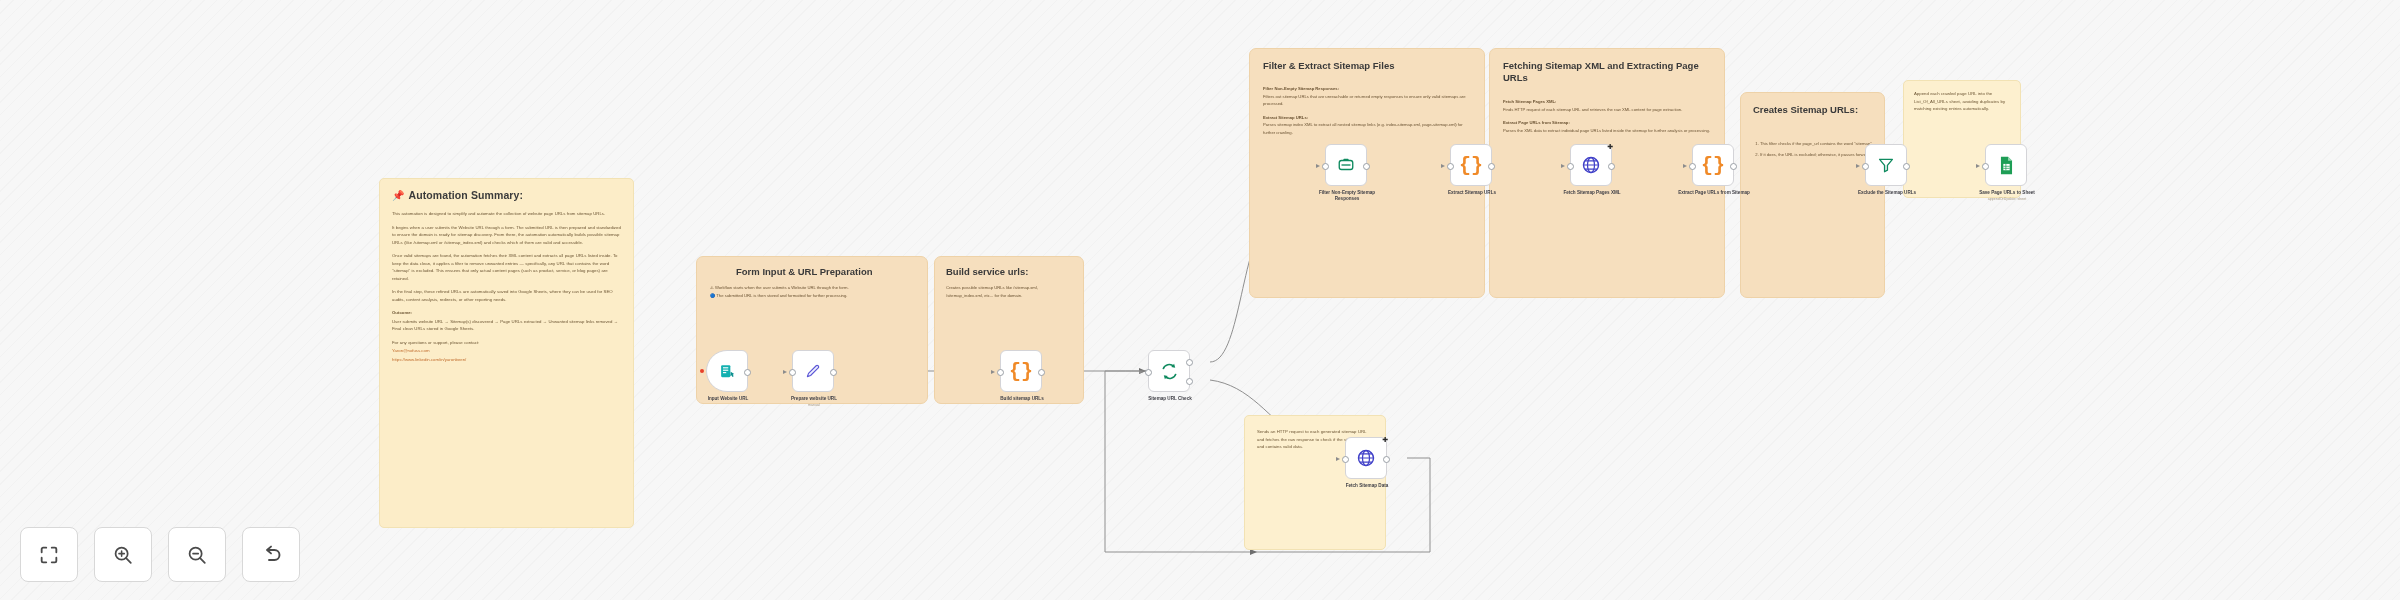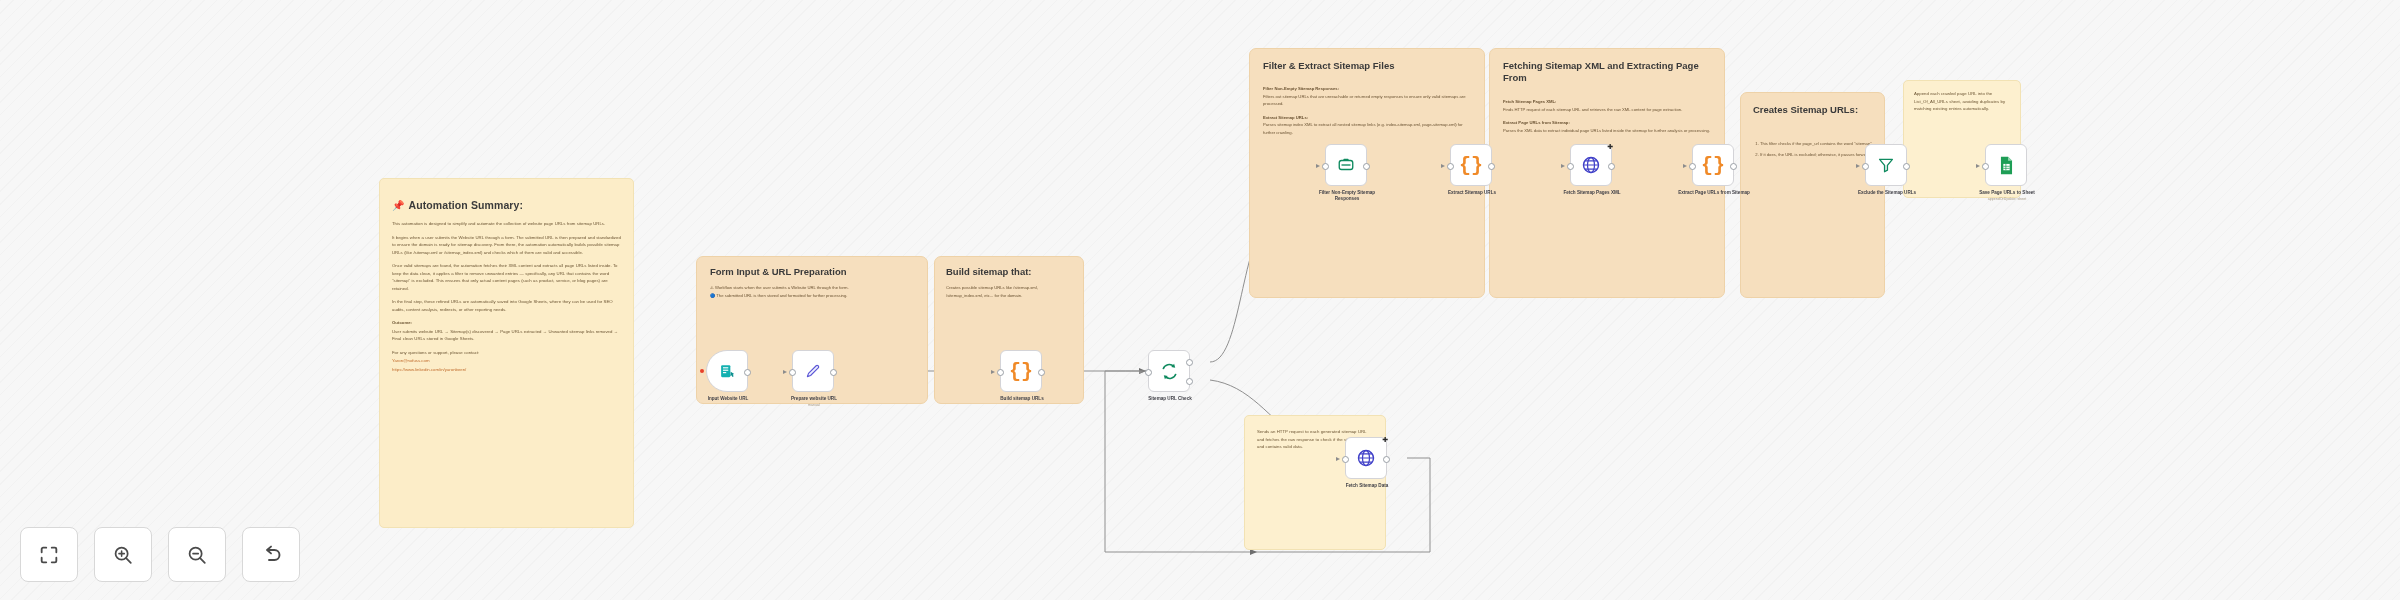--- a/index.html
+++ b/index.html
@@ -17,21 +17,21 @@
         rgba(0,0,0,0.018) 0px, rgba(0,0,0,0.018) 1px,
         transparent 1px, transparent 9px);
   }
 
   
   .note {
     position: absolute;
     background: #fdf0cf;
     border: 1px solid #f2e2b4;
     border-radius: 5px;
-    padding: 20px 12px;
+    padding: 10px 12px;
     color: #5c4a2a;
     overflow: hidden;
   }
   .note-summary { background: #fcedc8; }
   .note h3 {
     font-size: 10.5px;
     font-weight: 700;
     color: #3b3b3b;
     margin-bottom: 9px;
     letter-spacing: .1px;
@@ -208,48 +208,48 @@
     <p>In the final step, these refined URLs are automatically saved into Google Sheets, where they can be used for SEO audits, content analysis, redirects, or other reporting needs.</p>
     <p class="tight"><b>Outcome:</b></p>
     <p>User submits website URL → Sitemap(s) discovered → Page URLs extracted → Unwanted sitemap links removed → Final clean URLs stored in Google Sheets.</p>
     <p class="tight">For any questions or support, please contact:</p>
     <p class="tight lnk">Yaron@nofuss.com</p>
     <p class="lnk">https://www.linkedin.com/in/yaronbeen/</p>
   </div>
 
   <div class="group" style="left:696px; top:256px; width:232px; height:148px;">
   </div>
-  <div class="group-title" style="left:710px; top:266px; width:205px;">Form Input &amp; URL Preparation</div>
+  <div class="group-title" style="left:736px; top:266px; width:205px;">Form Input &amp; URL Preparation</div>
   <div class="group-body" style="left:710px; top:284px; width:205px;">
     <div>⚠ Workflow starts when the user submits a Website URL through the form.</div>
     <div>🔵 The submitted URL is then stored and formatted for further processing.</div>
   </div>
 
   <div class="group" style="left:934px; top:256px; width:150px; height:148px;">
   </div>
-  <div class="group-title" style="left:946px; top:266px; width:128px;">Build sitemap that:</div>
+  <div class="group-title" style="left:946px; top:266px; width:128px;">Build service urls:</div>
   <div class="group-body" style="left:946px; top:284px; width:124px;">Creates possible sitemap URLs like /sitemap.xml, /sitemap_index.xml, etc... for the domain.</div>
 
   <div class="group" style="left:1249px; top:48px; width:236px; height:250px;">
   </div>
   <div class="group-title" style="left:1263px; top:60px; width:210px;">Filter &amp; Extract Sitemap Files</div>
   <div class="group-body" style="left:1263px; top:85px; width:208px;">
     <div class="blk">
       <b>Filter Non-Empty Sitemap Responses:</b>
       <div>Filters out sitemap URLs that are unreachable or returned empty responses to ensure only valid sitemaps are processed.</div>
     </div>
     <div class="blk">
       <b>Extract Sitemap URLs:</b>
       <div>Parses sitemap index XML to extract all nested sitemap links (e.g. index-sitemap.xml, page-sitemap.xml) for further crawling.</div>
     </div>
   </div>
 
   <div class="group" style="left:1489px; top:48px; width:236px; height:250px;">
   </div>
-  <div class="group-title" style="left:1503px; top:60px; width:200px;">Fetching Sitemap XML and Extracting Page From</div>
+  <div class="group-title" style="left:1503px; top:60px; width:200px;">Fetching Sitemap XML and Extracting Page URLs</div>
   <div class="group-body" style="left:1503px; top:98px; width:208px;">
     <div class="blk">
       <b>Fetch Sitemap Pages XML:</b>
       <div>Finds HTTP request of each sitemap URL and retrieves the raw XML content for page extraction.</div>
     </div>
     <div class="blk">
       <b>Extract Page URLs from Sitemap:</b>
       <div>Parses the XML data to extract individual page URLs listed inside the sitemap for further analysis or processing.</div>
     </div>
   </div>

